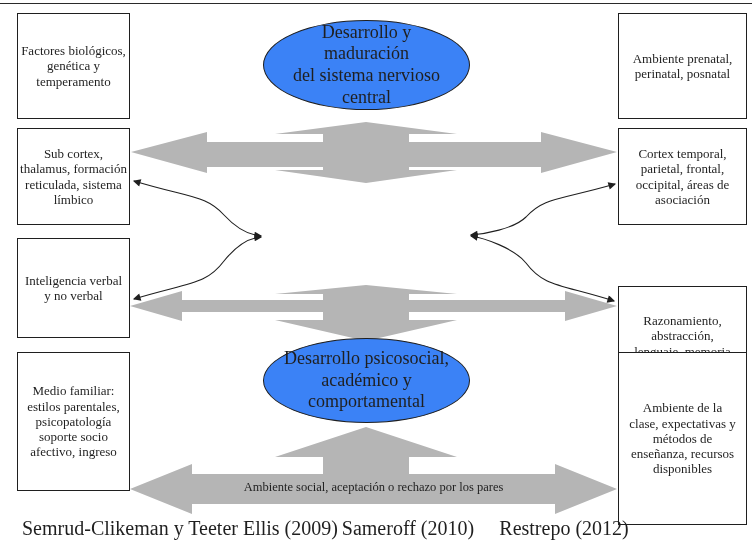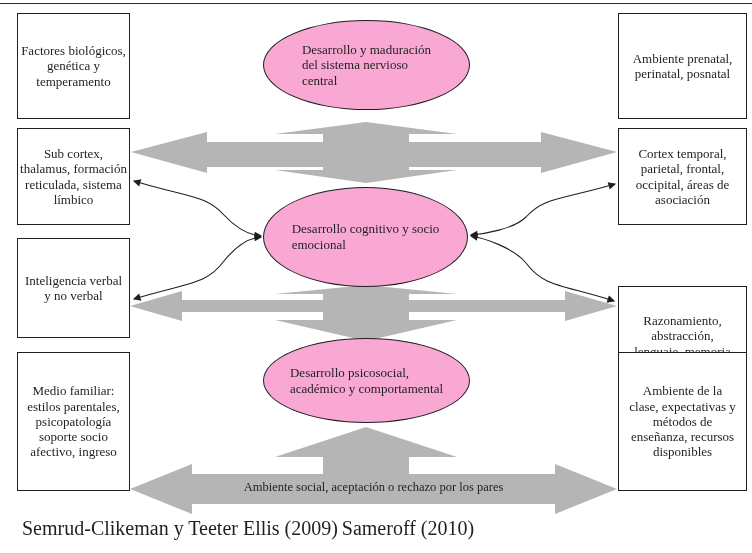--- a/index.html
+++ b/index.html
@@ -10,23 +10,23 @@
   .topline { position:absolute; left:0; top:3px; width:752px; height:1px; background:#2a2a2a; }
   svg.arrows { position:absolute; left:0; top:0; width:752px; height:553px; }
   .gray { fill:#b5b5b5; }
   .thin { stroke:#1f1f1f; stroke-width:1.1; fill:none; }
   .box {
     position:absolute; box-sizing:border-box; border:1.5px solid #1f1f1f; background:#fff;
     display:flex; align-items:center; justify-content:center; text-align:center;
     font-size:13px; line-height:1.18; white-space:pre-line; padding:2px;
   }
   .ellipse {
-    position:absolute; box-sizing:border-box; border:1.3px solid #1f1f1f; background:#f9a8d4;
+    position:absolute; box-sizing:border-box; border:1.3px solid #1f1f1f; background:#3b82f6;
     border-radius:50%; display:flex; align-items:center; justify-content:center;
-    font-size:13px; line-height:1.2; white-space:pre-line; padding:4px 18px;
+    text-align:center; font-size:18px; line-height:1.2; white-space:pre-line; padding:4px 18px;
   }
   .band-label {
     position:absolute; top:480px; left:150px; width:447px; text-align:center;
     font-size:12.5px; color:#1f1f1f;
   }
   .citation { position:absolute; top:517px; font-size:20px; white-space:nowrap; }
   .cit-1 { left:22px; }
   .cit-2 { left:408px; transform:translateX(-50%); }
   .cit-3 { left:564px; transform:translateX(-50%); }
 </style>
@@ -81,30 +81,29 @@
 
   <div class="box" style="left:618px; top:128px; width:129px; height:97px;">Cortex temporal,
 parietal, frontal,
 occipital, áreas de
 asociación</div>
   <div class="box" style="left:618px; top:13px;  width:129px; height:106px;">Ambiente prenatal,
 perinatal, posnatal</div>
   <div class="box" style="left:618px; top:238px; width:129px; height:100px;margin-top:48px;">Razonamiento,
 abstracción,
 lenguaje, memoria</div>
-  <div class="box" style="left:618px; top:352px; width:129px; height:139px;">Ambiente de la
+  <div class="box" style="left:618px; top:352px; width:129px; height:173px;">Ambiente de la
 clase, expectativas y
 métodos de
 enseñanza, recursos
 disponibles</div>
 
   <div class="ellipse" style="left:263px; top:20px;  width:207px; height:90px;">Desarrollo y maduración
 del sistema nervioso
 central</div>
-  <div class="ellipse" style="left:263px; top:187px; width:205px; height:100px;">Desarrollo cognitivo y socio
-emocional</div>
   <div class="ellipse" style="left:263px; top:338px; width:207px; height:85px;">Desarrollo psicosocial,
 académico y comportamental</div>
 
   <div class="citation cit-1">Semrud-Clikeman y Teeter Ellis (2009)</div>
   <div class="citation cit-2">Sameroff (2010)</div>
+  <div class="citation cit-3">Restrepo (2012)</div>
 
 </div>
 
 </body></html>

